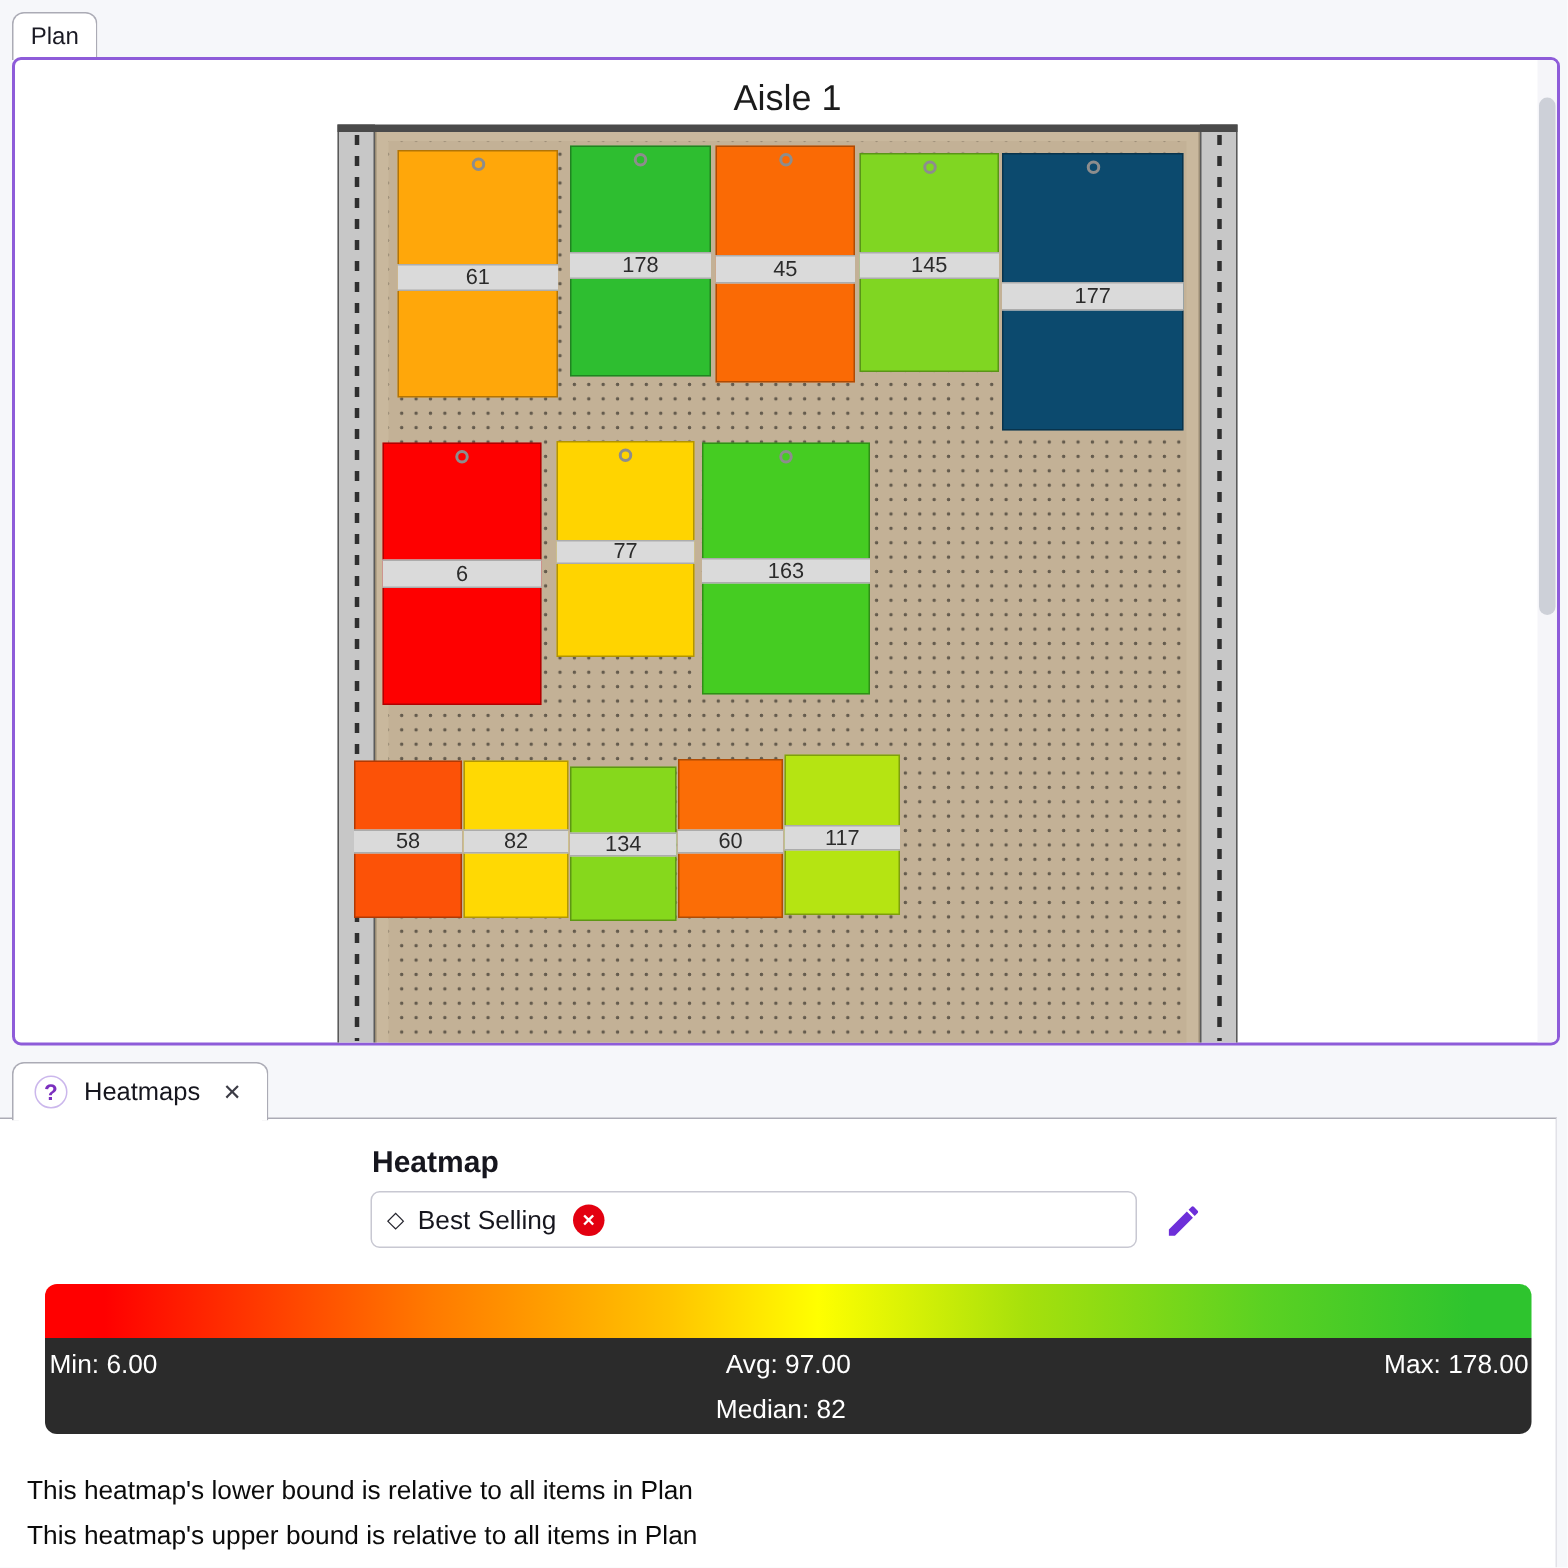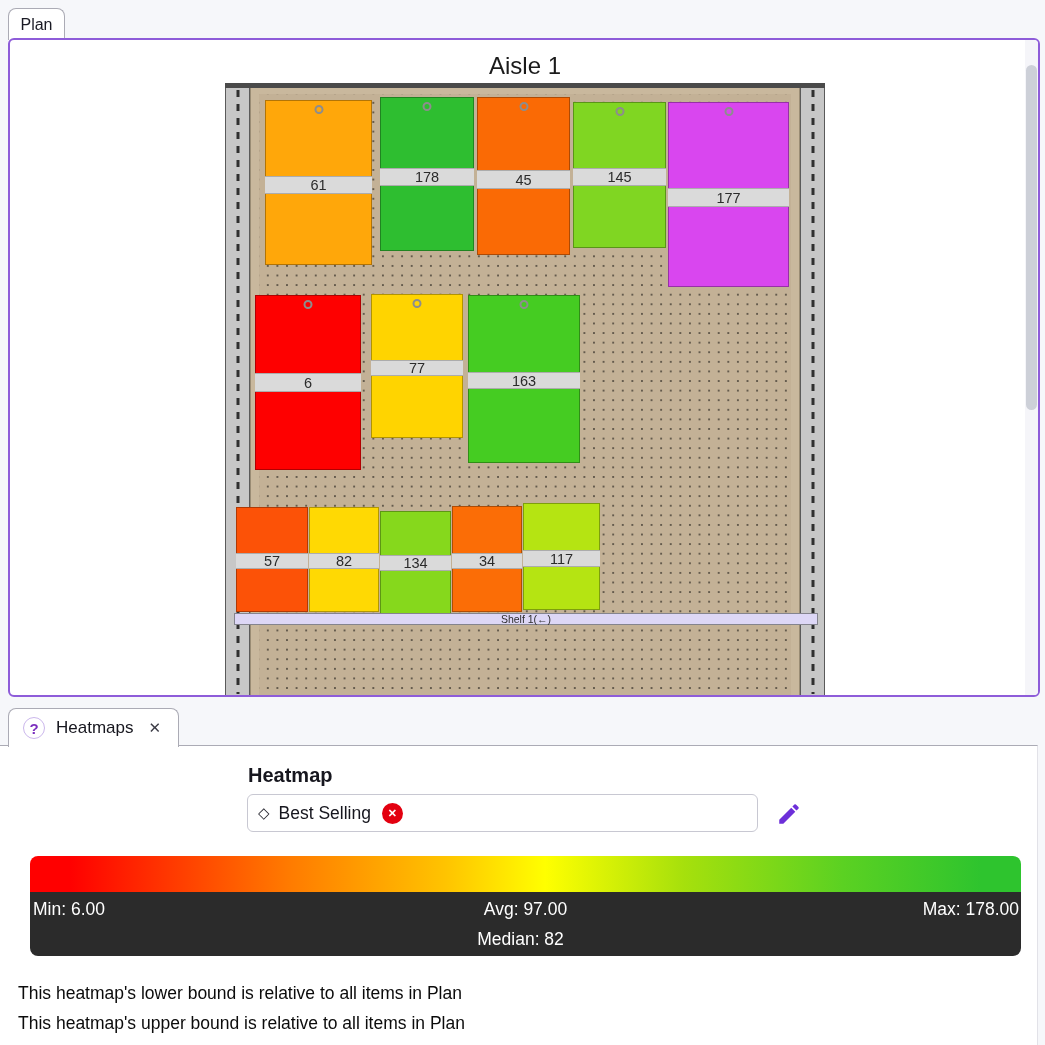--- a/index.html
+++ b/index.html
@@ -144,67 +144,64 @@
     <div class="pegboard">
       <div class="peg-dots"></div>
     </div>
     <div class="top-rail"></div>
     <div class="upright left">
         <div class="slots"></div>
       </div>
     <div class="upright right">
         <div class="slots"></div>
       </div>
-    <div class="shelf">
-      <span>Shelf 1(←)</span>
-    </div>
 
   <div class="product" style="left: 40px; top: 17px; width: 107px; height: 165px; background: rgb(255, 167, 10);">
         <div class="peg-hole"></div>
         <div class="band" style="top: 75px; height: 18px;">61</div>
       </div>
       <div class="product" style="left: 155px; top: 14px; width: 94px; height: 154px; background: rgb(46, 190, 48);">
         <div class="peg-hole"></div>
         <div class="band" style="top: 70px; height: 18px;">178</div>
       </div>
       <div class="product" style="left: 252px; top: 14px; width: 93px; height: 158px; background: rgb(250, 106, 5);">
         <div class="peg-hole"></div>
         <div class="band" style="top: 72px; height: 19px;">45</div>
       </div>
       <div class="product" style="left: 348px; top: 19px; width: 93px; height: 146px; background: rgb(128, 214, 34);">
         <div class="peg-hole"></div>
         <div class="band" style="top: 65px; height: 18px;">145</div>
       </div>
-      <div class="product" style="left: 443px; top: 19px; width: 121px; height: 185px; background: #d946ef;">
+      <div class="product" style="left: 443px; top: 19px; width: 121px; height: 185px; background: #0c4a6e;">
         <div class="peg-hole"></div>
         <div class="band" style="top: 85px; height: 19px;">177</div>
       </div>
       <div class="product" style="left: 30px; top: 212px; width: 106px; height: 175px; background: rgb(254, 0, 0);">
         <div class="peg-hole"></div>
         <div class="band" style="top: 77px; height: 19px;">6</div>
       </div>
       <div class="product" style="left: 146px; top: 211px; width: 92px; height: 144px; background: rgb(255, 212, 0);">
         <div class="peg-hole"></div>
         <div class="band" style="top: 65px; height: 16px;">77</div>
       </div>
       <div class="product" style="left: 243px; top: 212px; width: 112px; height: 168px; background: rgb(69, 204, 34);">
         <div class="peg-hole"></div>
         <div class="band" style="top: 76px; height: 17px;">163</div>
       </div>
       <div class="product" style="left: 11px; top: 424px; width: 72px; height: 105px; background: rgb(252, 82, 7);">
-        <div class="band" style="top: 45px; height: 16px;">57</div>
+        <div class="band" style="top: 45px; height: 16px;">58</div>
       </div>
       <div class="product" style="left: 84px; top: 424px; width: 70px; height: 105px; background: rgb(255, 217, 3);">
         <div class="band" style="top: 45px; height: 16px;">82</div>
       </div>
       <div class="product" style="left: 155px; top: 428px; width: 71px; height: 103px; background: rgb(134, 216, 28);">
         <div class="band" style="top: 43px; height: 16px;">134</div>
       </div>
       <div class="product" style="left: 227px; top: 423px; width: 70px; height: 106px; background: rgb(251, 109, 6);">
-        <div class="band" style="top: 46px; height: 16px;">34</div>
+        <div class="band" style="top: 46px; height: 16px;">60</div>
       </div>
       <div class="product" style="left: 298px; top: 420px; width: 77px; height: 107px; background: rgb(181, 228, 18);">
         <div class="band" style="top: 46px; height: 17px;">117</div>
       </div>
     </div>
 
   <div class="plan-scroll-track">
     <div class="plan-scroll-thumb"></div>
   </div>
 </div>

